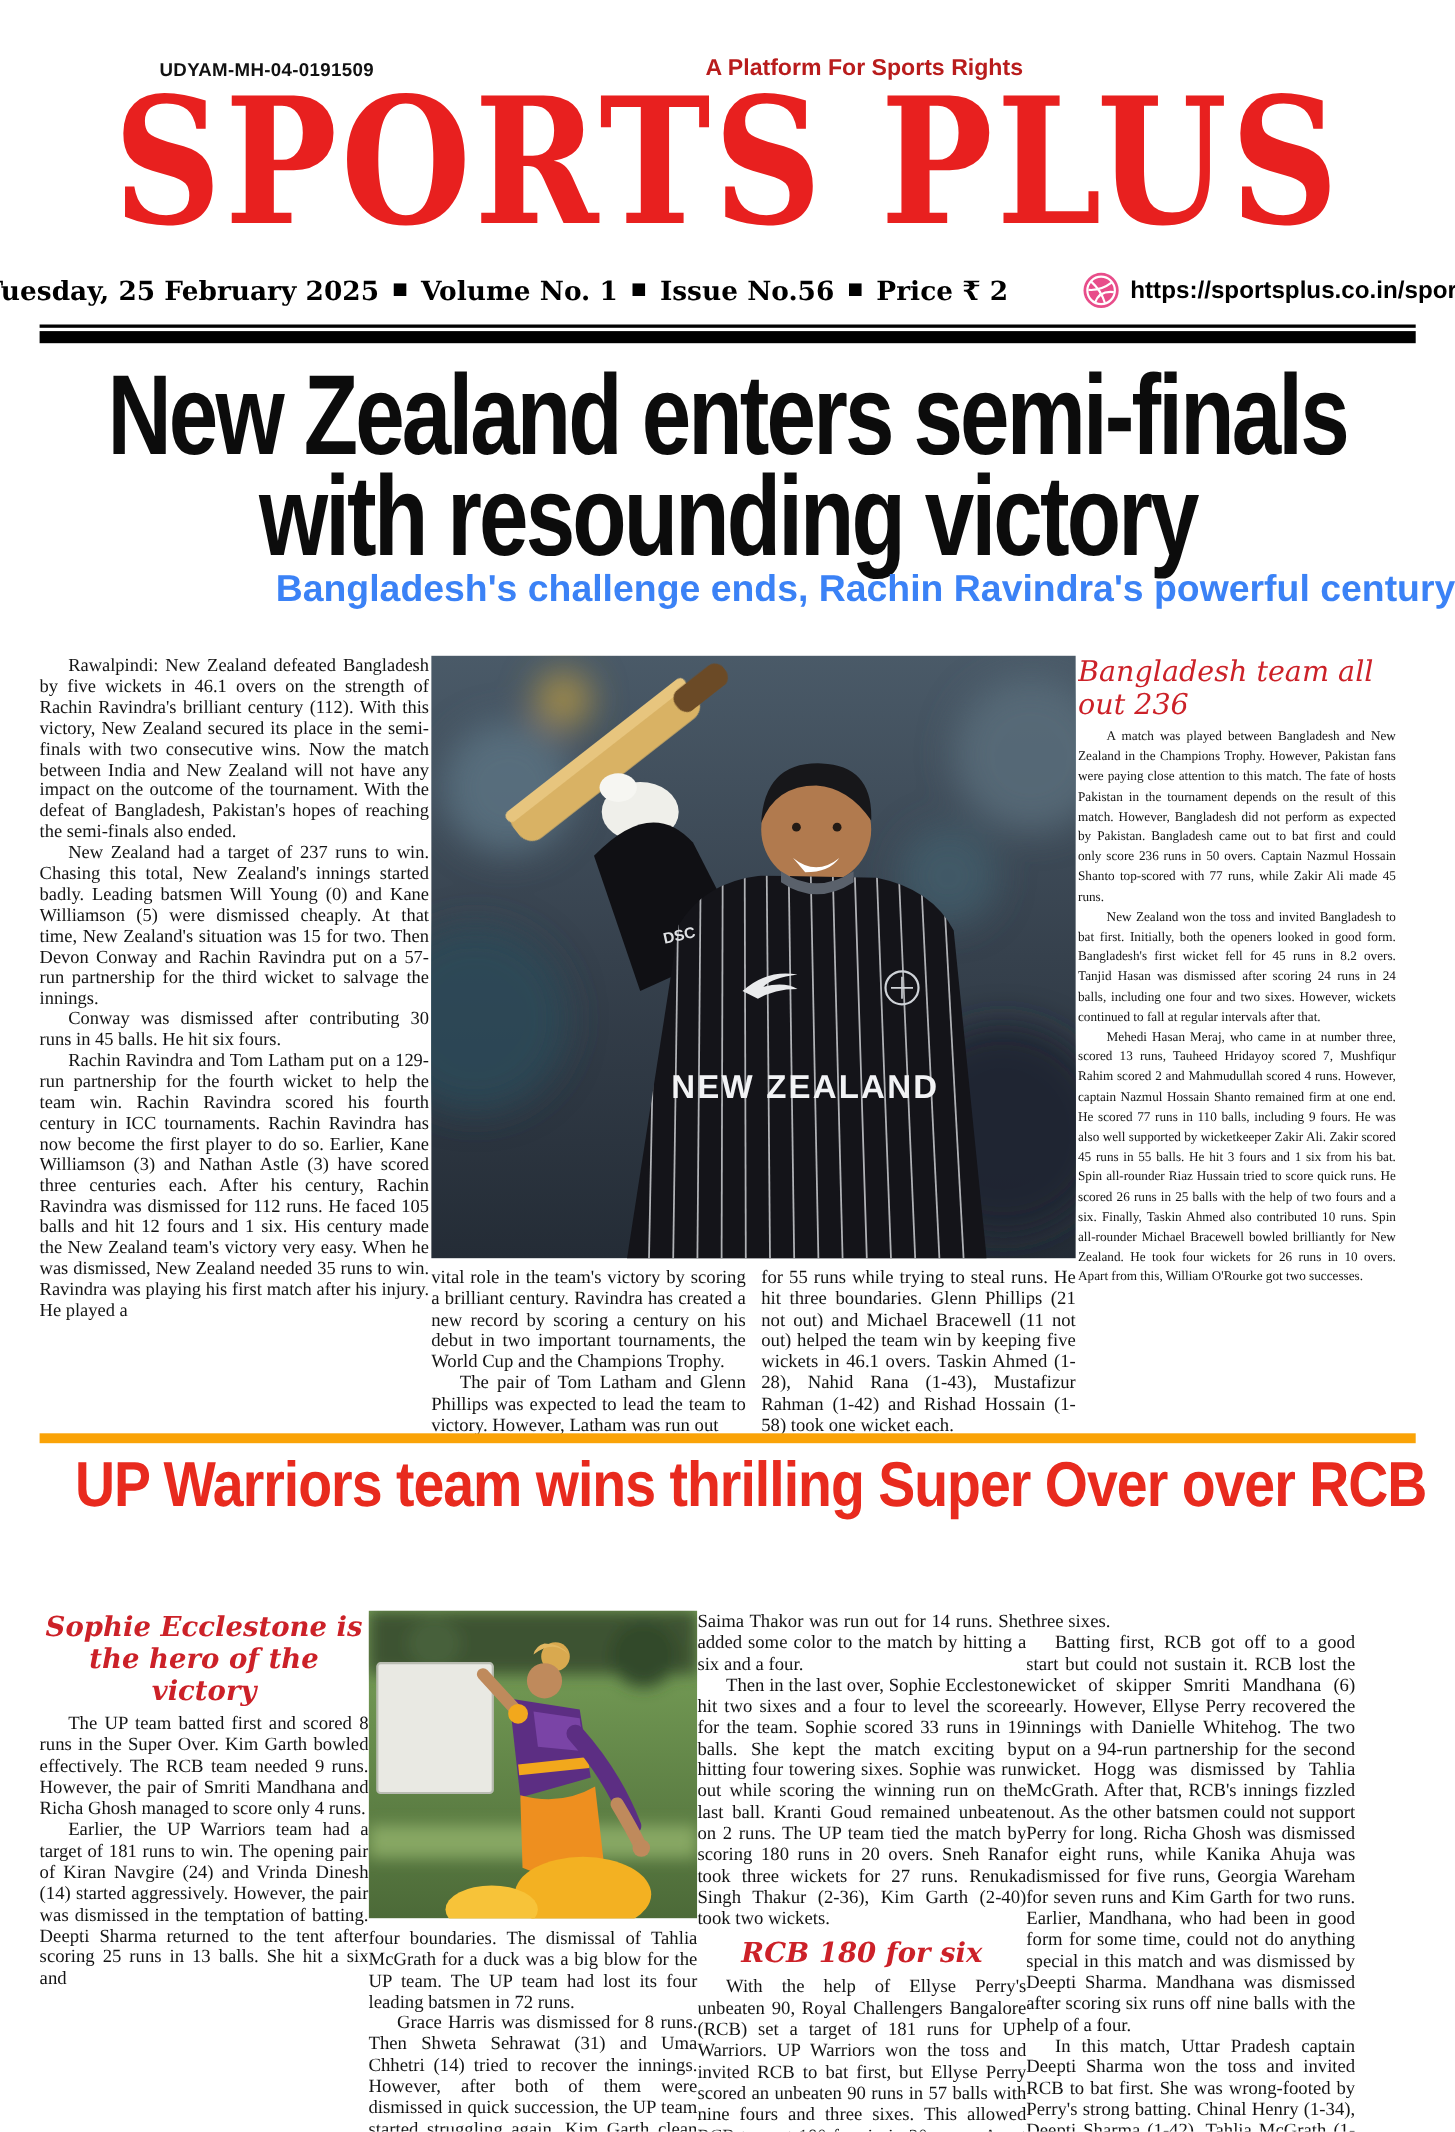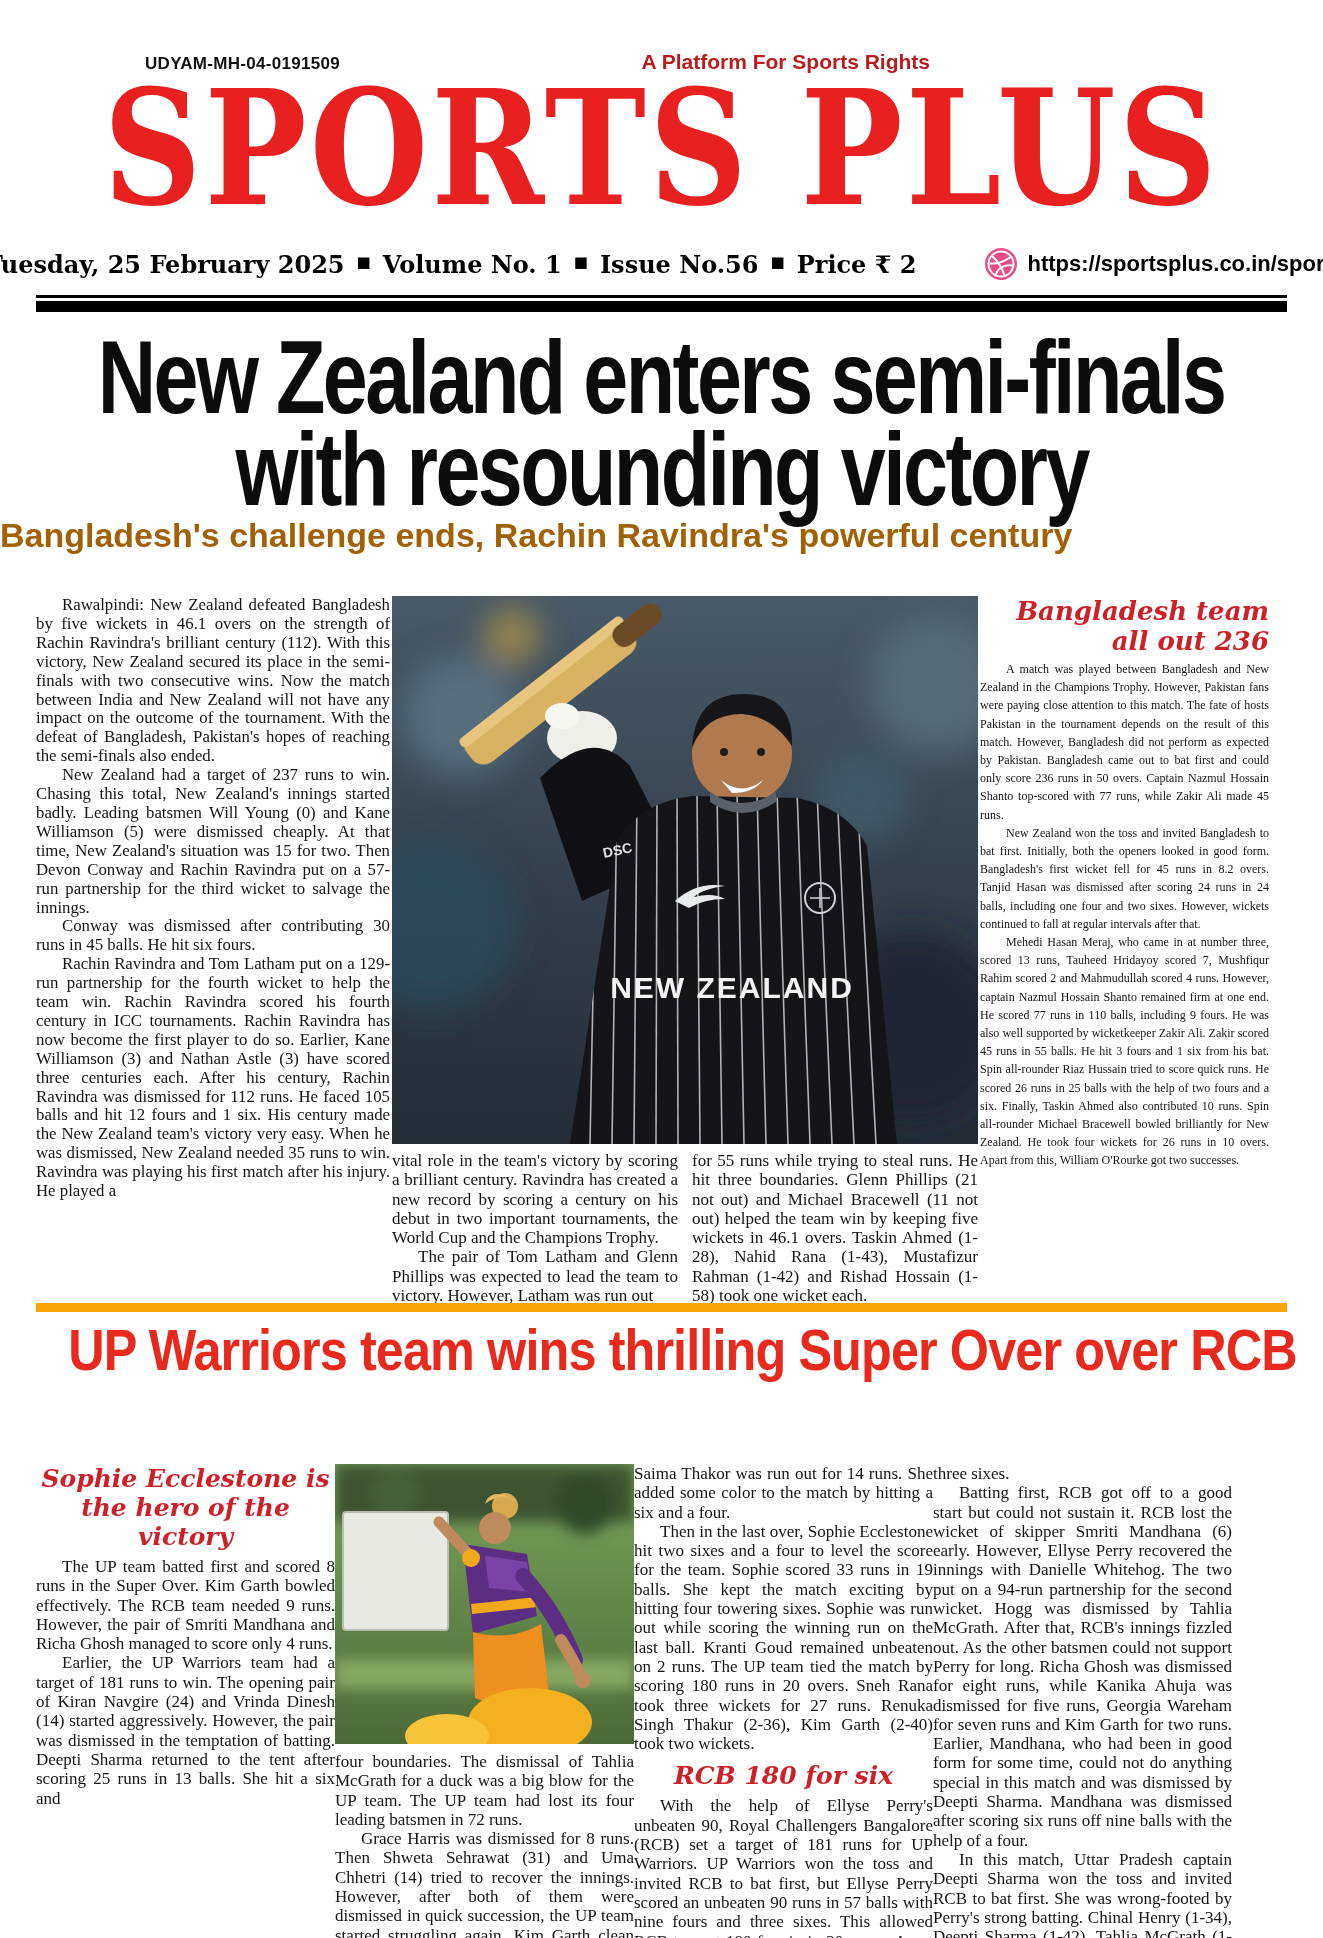--- a/index.html
+++ b/index.html
@@ -18,39 +18,39 @@
   .web { display:flex; align-items:center; gap:10px; margin-left:55px; font:700 22px "Liberation Sans",sans-serif; color:#000; text-decoration:none; }
   .dribbble { width:34px; height:34px; flex:0 0 auto; }
   .rule-thin  { position:absolute; left:36px; right:36px; top:295px; height:3px;  background:#000; }
   .rule-thick { position:absolute; left:36px; right:36px; top:301px; height:11px; background:#000; }
 
   
   .headline { position:absolute; left:0; right:0; top:316px; text-align:center; color:#0c0c0c;
               font-family:"Liberation Sans",sans-serif; font-weight:700;margin-top:11px; }
   .headline .hl { display:inline-block; font-size:94px; line-height:92px; letter-spacing:-3px;
                   transform:scale(.86,1.1); transform-origin:center top; white-space:nowrap; }
-  .subheadline { position:absolute; left:0; right:0; top:516px; text-align:left;
-                 font:700 34px "Liberation Sans",sans-serif; color:#a16207; }
+  .subheadline { position:absolute; left:0; right:0; top:516px; text-align:right;
+                 font:700 34px "Liberation Sans",sans-serif; color:#3b82f6; }
 
   
   .story1 { position:absolute; left:36px; top:596px; width:1251px; height:706px; display:flex; gap:2px; }
   .s1-left   { width:354px; overflow:hidden; }
   .s1-center { width:586px; }
   .photo1    { width:586px; height:548px; display:block; }
   .s1-center-cols { display:flex; gap:14px; margin-top:7px; }
   .s1-center-cols .subcol { width:286px; overflow:hidden; }
   .s1-right  { width:289px; overflow:hidden; }
 
   .page p { margin:0; font-size:17px; line-height:19.3px; text-align:justify; text-indent:26px; }
   .s1-left p { font-size:16.8px; line-height:18.9px; }
   .s1-right p { font-size:12px; line-height:18.2px; }
   p.cont { text-indent:0; }
 
-  .col-heading { font-family:"DejaVu Serif",serif; font-weight:700; font-style:italic;
-                 color:#cc2128; text-align:right; font-size:26px; line-height:30px; margin:0 0 4px; }
+  .col-heading { font-family:"DejaVu Serif",serif; font-weight:400; font-style:italic;
+                 color:#cc2128; text-align:left; font-size:26px; line-height:30px; margin:0 0 4px; }
 
   
   .orange-bar { position:absolute; left:36px; right:36px; top:1303px; height:9px; background:#faa307; }
   .headline2  { position:absolute; left:0; right:0; top:1318px; text-align:center;
                 font-family:"Liberation Sans",sans-serif; font-weight:700; color:#e82a1e; }
   .headline2 .hl2 { display:inline-block; font-size:56px; line-height:62px; letter-spacing:-1px;
                     transform:scale(.9,1.03); transform-origin:center top; white-space:nowrap; }
 
   .story2 { position:absolute; left:36px; top:1464px; width:1251px; height:542px; display:flex; }
   .s2-col { width:299px; overflow:hidden; }

